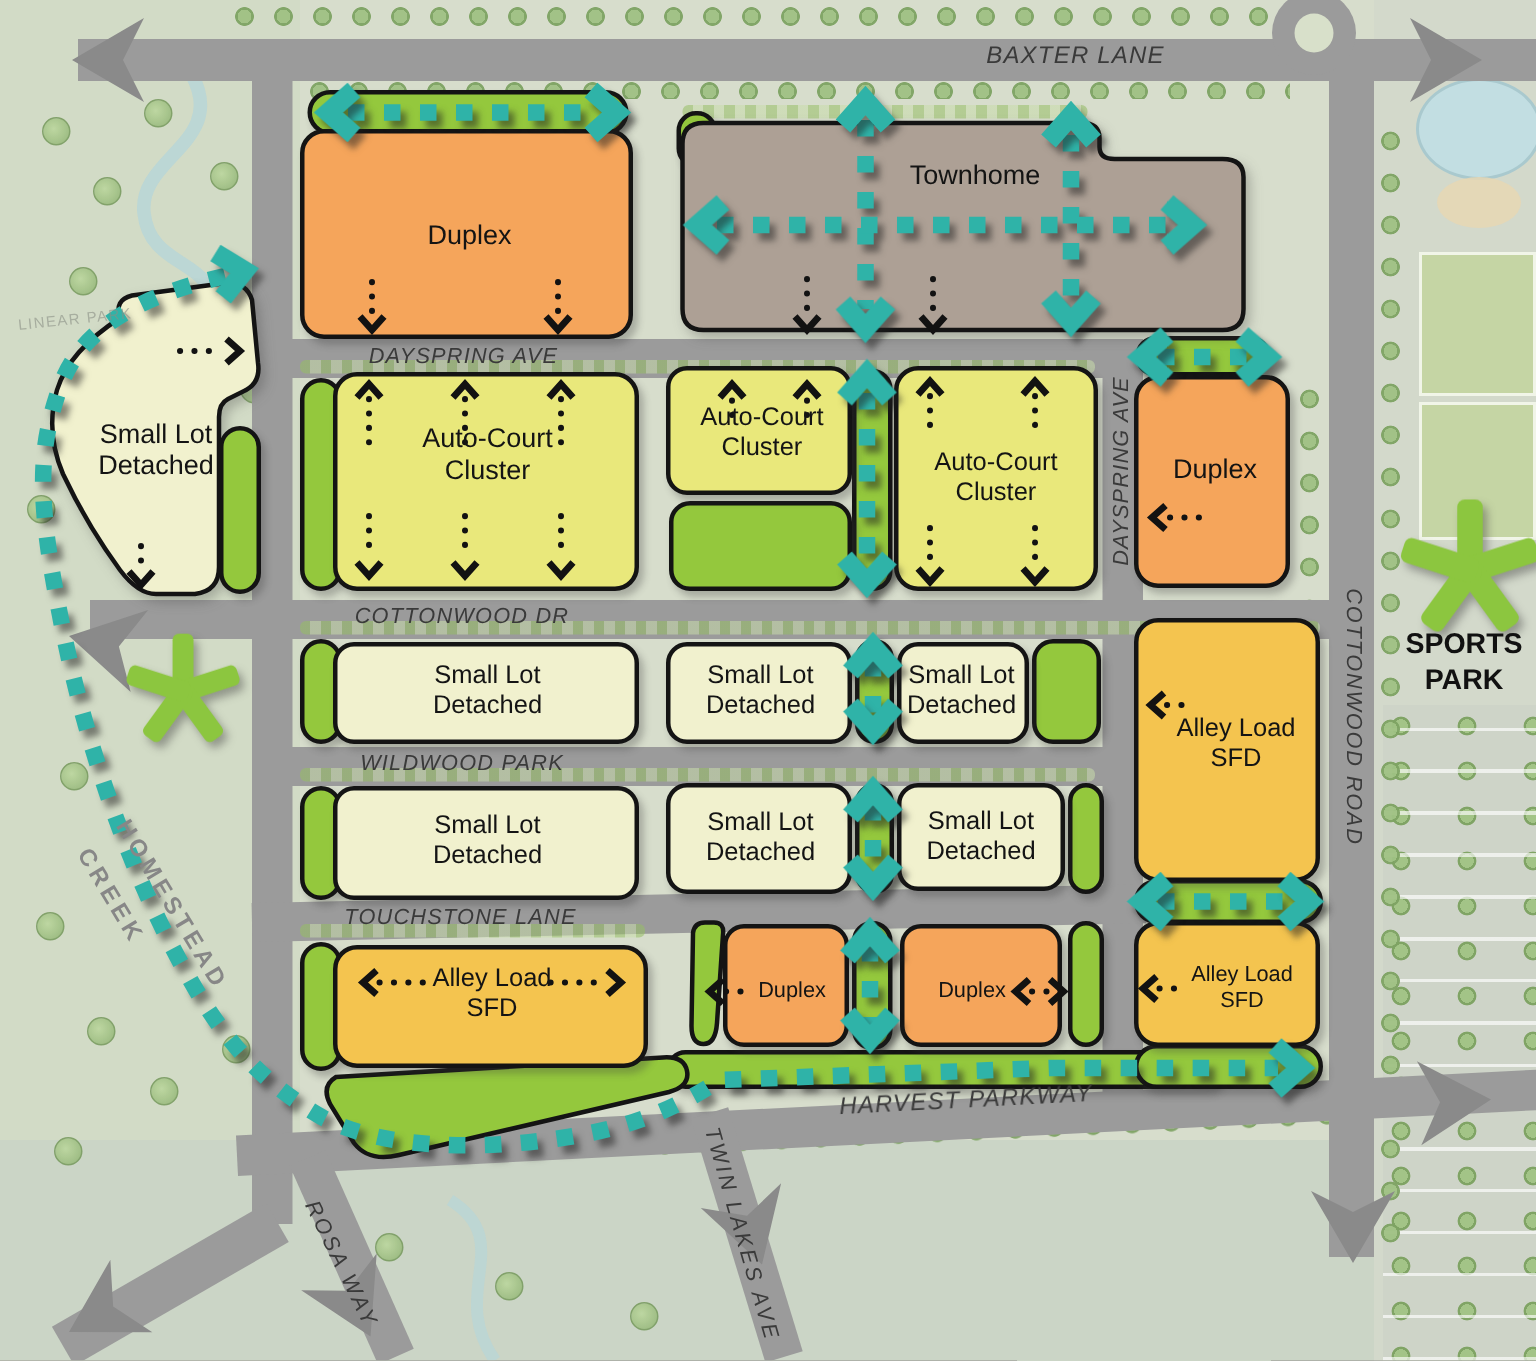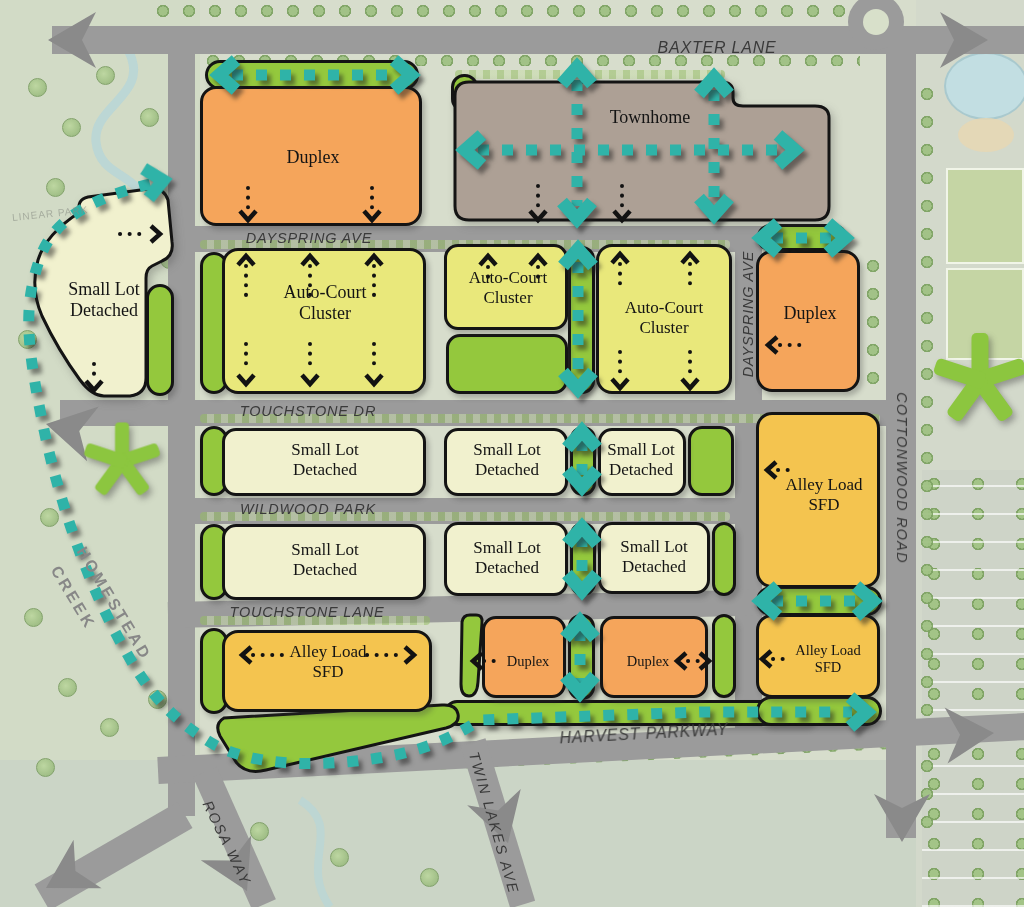--- a/index.html
+++ b/index.html
@@ -5,21 +5,21 @@
   html,body{margin:0;padding:0;background:#888;}
   #map{position:relative;width:1024px;height:907px;overflow:hidden;
        background:#D7DDCC;font-family:"Liberation Sans",sans-serif;}
   .abs{position:absolute;}
   .road{position:absolute;background:#9B9B9B;}
   .blk{position:absolute;border:3px solid #141414;box-sizing:border-box;
        box-shadow:3px 4px 5px rgba(60,60,60,.30);}
   .c-or{background:#F5A55B;} .c-ac{background:#E9E87B;}
   .c-sl{background:#F1F1CE;} .c-al{background:#F4C44F;} .c-gr{background:#94C83D;}
   .zl{position:absolute;transform:translate(-50%,-50%);text-align:center;
-      color:#141414;font-size:17px;line-height:1.15;font-family:Liberation Serif, serif;}
+      color:#141414;font-size:17px;line-height:1.15;}
   .zl-lg{font-size:18px;} .zl-s{font-size:14.5px;}
   .street{position:absolute;transform:translate(-50%,-50%);white-space:nowrap;
       font-style:italic;color:#3A3A3A;font-size:14.5px;letter-spacing:.8px;}
   .trow{position:absolute;background-image:radial-gradient(circle at 50% 50%,
       #9FC183 0 4.5px,#7EA363 4.6px 6px,rgba(0,0,0,0) 6.5px);
       background-size:26px 18px;opacity:.95;}
   .trowv{background-size:22px 28px;}
   .tree{position:absolute;width:17px;height:17px;border-radius:50%;
       background:radial-gradient(circle at 40% 40%,#BCD79E,#8FB274);
       border:1px solid #7A9C61;opacity:.9;}
@@ -290,30 +290,31 @@
   <div class="zl" style="left:641px;top:460px;width:92px;">Small Lot Detached</div>
   <div class="zl" style="left:325px;top:560px;width:92px;">Small Lot Detached</div>
   <div class="zl" style="left:507px;top:558px;width:92px;">Small Lot Detached</div>
   <div class="zl" style="left:654px;top:557px;width:92px;">Small Lot Detached</div>
   <div class="zl" style="left:824px;top:495px;width:88px;">Alley Load SFD</div>
   <div class="zl" style="left:328px;top:662px;width:100px;">Alley Load SFD</div>
   <div class="zl zl-s" style="left:528px;top:661px;">Duplex</div>
   <div class="zl zl-s" style="left:648px;top:661px;">Duplex</div>
   <div class="zl zl-s" style="left:828px;top:659px;width:80px;">Alley Load SFD</div>
 
-  <div class="street" style="left:717px;top:38px;font-size:16px;margin-top:10px;">BAXTER LANE</div>
+  <div class="street" style="left:717px;top:38px;font-size:16px;">BAXTER LANE</div>
   <div class="street" style="left:309px;top:238px;">DAYSPRING AVE</div>
-  <div class="street" style="left:308px;top:411px;">TOUCHSTONE DR</div>
+  <div class="street" style="left:308px;top:411px;">COTTONWOOD DR</div>
   <div class="street" style="left:308px;top:509px;">WILDWOOD PARK</div>
   <div class="street" style="left:307px;top:612px;">TOUCHSTONE LANE</div>
   <div class="street" style="left:644px;top:734px;font-size:16px;transform:translate(-50%,-50%) rotate(-3deg);">HARVEST PARKWAY</div>
   <div class="street" style="left:748px;top:314px;transform:translate(-50%,-50%) rotate(-90deg);">DAYSPRING AVE</div>
   <div class="street" style="left:902px;top:478px;transform:translate(-50%,-50%) rotate(90deg);letter-spacing:1.2px;">COTTONWOOD ROAD</div>
   <div class="street" style="left:227px;top:843px;transform:translate(-50%,-50%) rotate(64deg);letter-spacing:2px;">ROSA WAY</div>
   <div class="street" style="left:494px;top:823px;transform:translate(-50%,-50%) rotate(74deg);letter-spacing:2px;">TWIN LAKES AVE</div>
 
+  <div class="abs" style="left:976px;top:442px;transform:translate(-50%,-50%);width:90px;text-align:center;font-weight:bold;font-size:19px;line-height:1.25;color:#111;">SPORTS PARK</div>
   <div class="abs" style="left:100px;top:612px;transform:translate(-50%,-50%) rotate(59deg);text-align:center;font-weight:bold;font-size:16px;letter-spacing:3px;line-height:2.0;color:#878787;white-space:nowrap;">
     <div>HOMESTEAD</div>
     <div style="transform:translateX(-26px);">CREEK</div>
   </div>
   <div class="abs" style="left:12px;top:208px;font-size:10px;letter-spacing:1px;color:#8A8F85;opacity:.6;transform:rotate(-6deg);white-space:nowrap;">LINEAR PARK</div>
 
 </div>
 
 </body></html>

